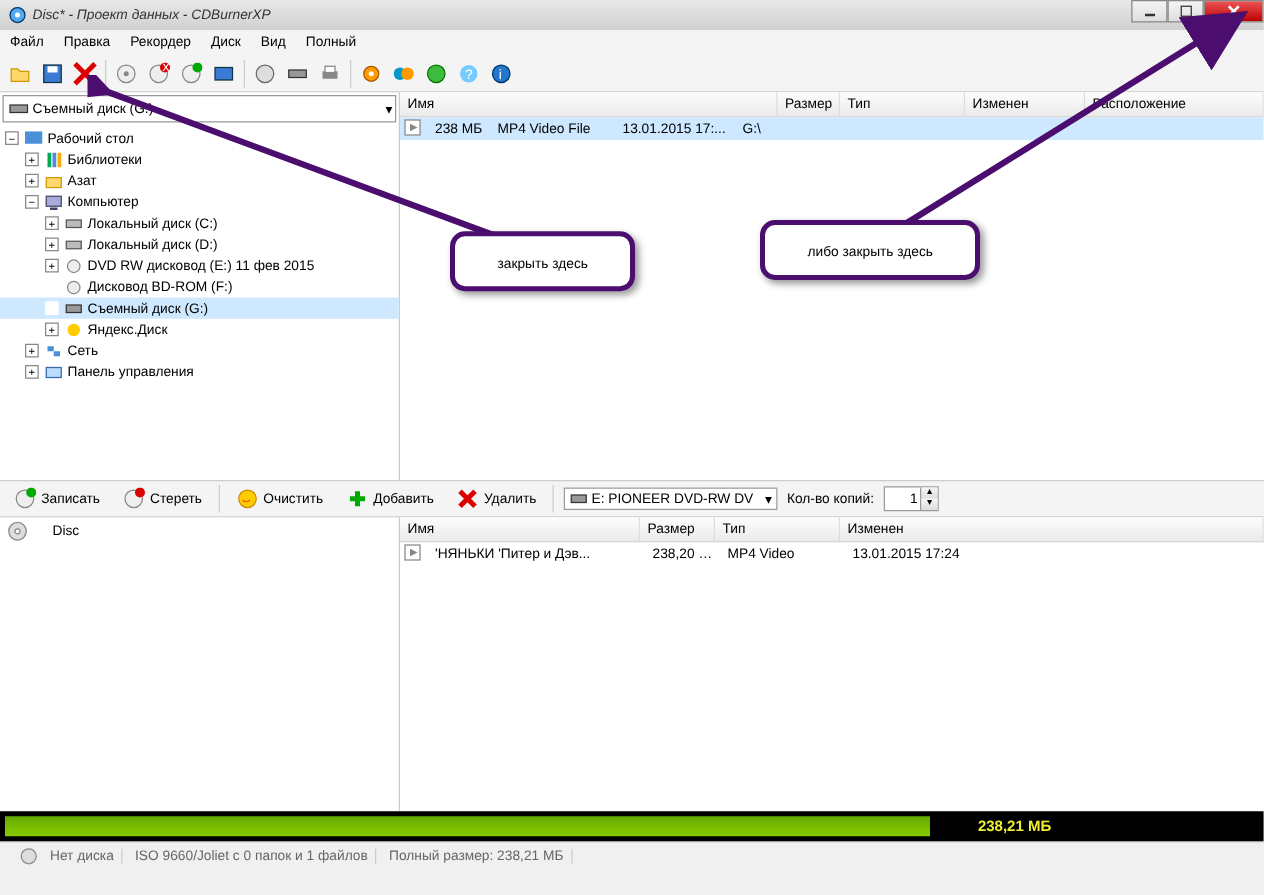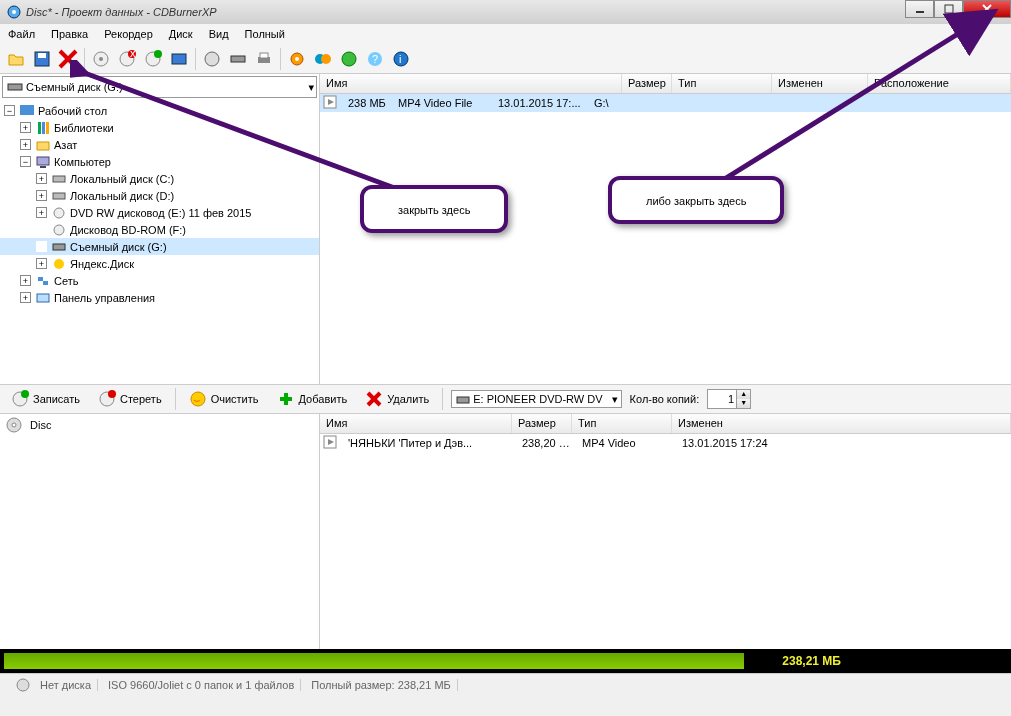--- a/index.html
+++ b/index.html
@@ -52,21 +52,21 @@
 .drvselect { border: 1px solid #999; padding: 2px 18px 2px 4px; background: #fff; position: relative; }
 .spinbox { display: flex; align-items: center; border: 1px solid #999; height: 20px; background: #fff; }
 .spinbox input { width: 28px; border: none; text-align: right; padding-right: 2px; }
 .spinbox .spbtns { display: flex; flex-direction: column; }
 .spinbox .spbtn { width: 14px; height: 9px; border-left: 1px solid #999; background: linear-gradient(#f5f5f5,#ddd); font-size: 7px; text-align: center; line-height: 8px; }
 
 
 .lower { display: flex; height: 235px; }
 .lowerleft { width: 320px; border-right: 1px solid #ccc; background: #fff; }
 .lowerright { flex: 1; background: #fff; display: flex; flex-direction: column; }
-.discroot { display: flex; align-items: center; padding: 3px 6px; gap: 8px; }
+.discroot { display: flex; align-items: center; padding: 3px 6px; gap: 20px; }
 
 
 .progwrap { height: 24px; background: #000; display: flex; align-items: center; position: relative; }
 .progfill { height: 16px; background: linear-gradient(#6a0,#8c0); width: 740px; margin-left: 4px; }
 .progsize { position: absolute; right: 170px; color: #ee3; font-weight: bold; font-size: 12px; }
 
 
 .status { height: 22px; background: #f0f0f0; display: flex; align-items: center; padding: 0 16px; gap: 4px; border-top: 1px solid #ccc; }
 .statuscell { border-right: 1px solid #ccc; padding: 0 6px; color: #666; }
 

